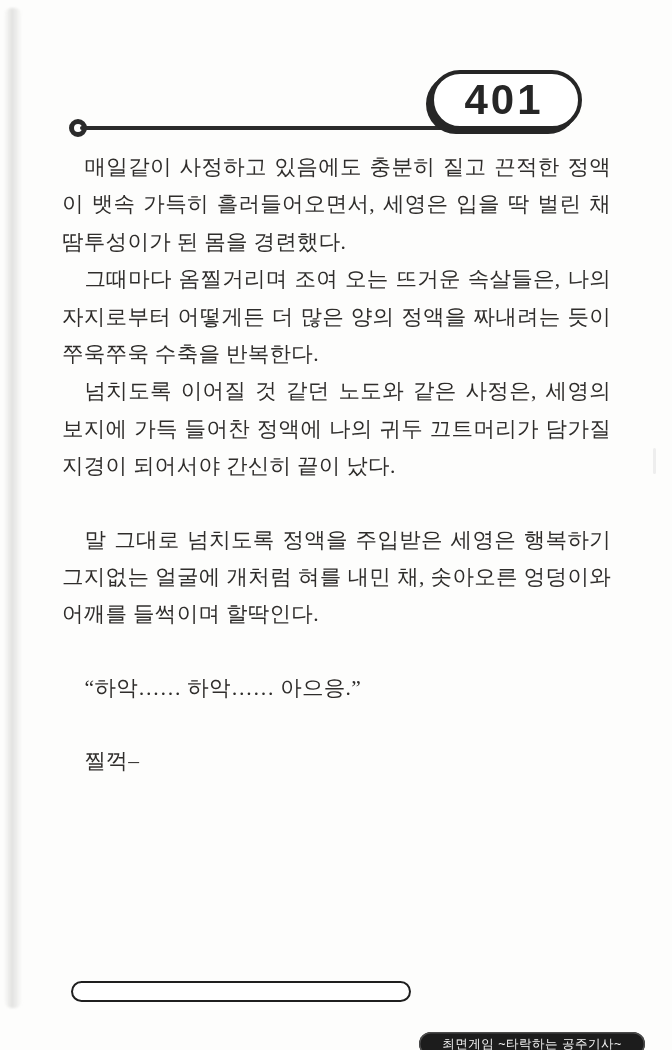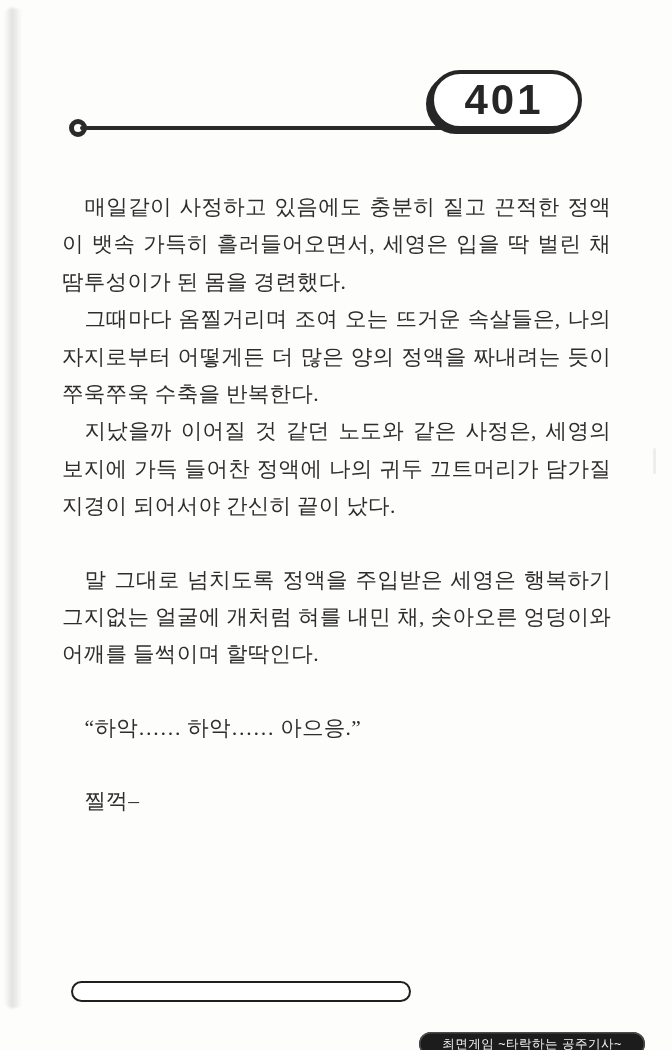--- a/index.html
+++ b/index.html
@@ -71,21 +71,20 @@
   .body-text {
     position: absolute;
     left: 62px; top: 149px;
     width: 549px;
     color: #2f2d2b;
     font-size: 21.5px;
     line-height: 37.4px;
     text-align: justify;
     word-break: break-all;
     letter-spacing: 0.3px;
-    margin-top: 40px;
   }
   .body-text p {
     margin: 0;
     text-indent: 1.05em;
   }
   .body-text p.gap { margin-top: 36px; }
 
   
   .footer-pill {
     position: absolute;
@@ -124,21 +123,21 @@
     <span class="header-ring"></span>
     <span class="header-rule"></span>
     <div class="page-badge">
       <span>401</span>
     </div>
   </header>
 
   <main class="body-text">
       <p class="">매일같이 사정하고 있음에도 충분히 짙고 끈적한 정액이 뱃속 가득히 흘러들어오면서, 세영은 입을 딱 벌린 채 땀투성이가 된 몸을 경련했다.</p>
       <p class="">그때마다 옴찔거리며 조여 오는 뜨거운 속살들은, 나의 자지로부터 어떻게든 더 많은 양의 정액을 짜내려는 듯이 쭈욱쭈욱 수축을 반복한다.</p>
-      <p class="">지났을까 이어질 것 같던 노도와 같은 사정은, 세영의 보지에 가득 들어찬 정액에 나의 귀두 끄트머리가 담가질 지경이 되어서야 간신히 끝이 났다.</p>
+      <p class="">넘치도록 이어질 것 같던 노도와 같은 사정은, 세영의 보지에 가득 들어찬 정액에 나의 귀두 끄트머리가 담가질 지경이 되어서야 간신히 끝이 났다.</p>
       <p class="gap">말 그대로 넘치도록 정액을 주입받은 세영은 행복하기 그지없는 얼굴에 개처럼 혀를 내민 채, 솟아오른 엉덩이와 어깨를 들썩이며 할딱인다.</p>
       <p class="gap">“하악…… 하악…… 아으응.”</p>
       <p class="gap">찔꺽–</p>
     </main>
 
   <footer>
     <div class="footer-pill"></div>
     <div class="footer-badge">
       <span>최면게임 ~타락하는 공주기사~</span>
     </div>

